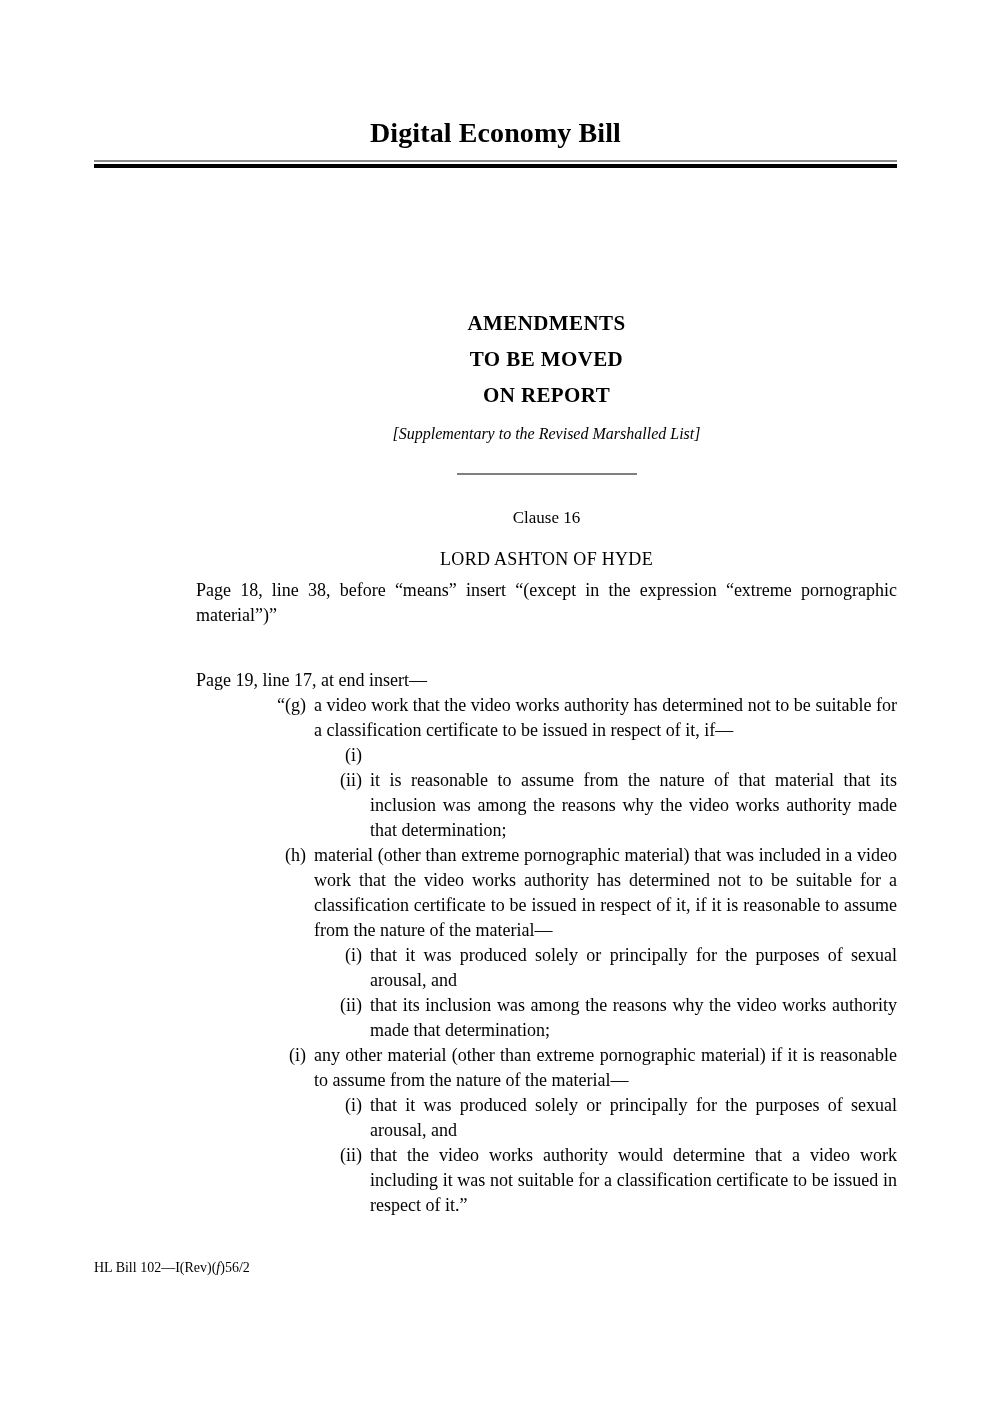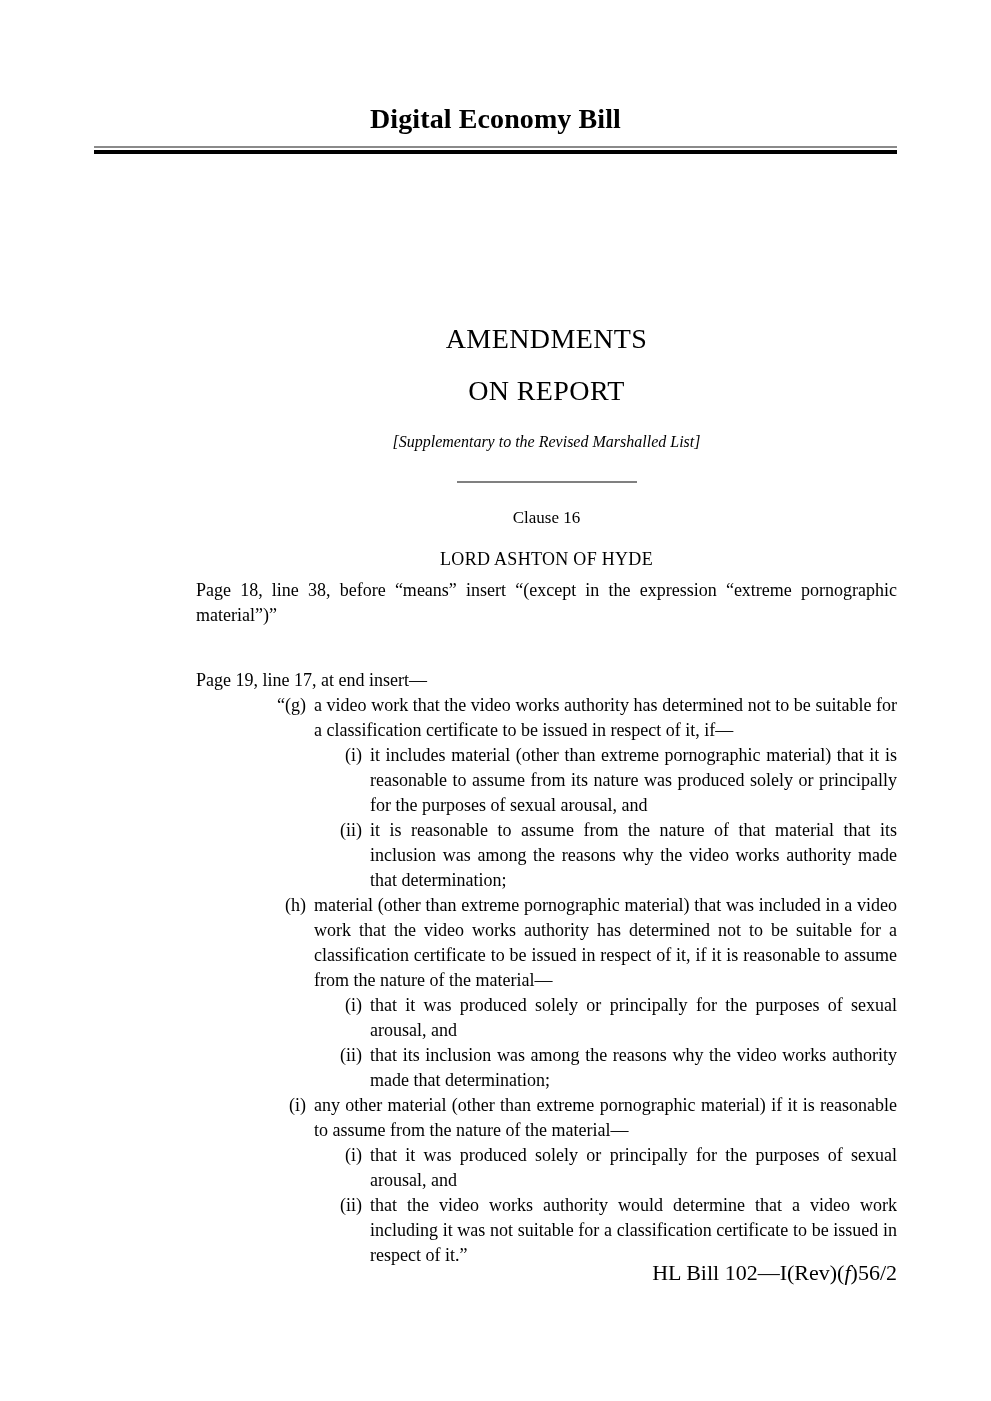--- a/index.html
+++ b/index.html
@@ -20,21 +20,21 @@
     position: absolute;
     left: 0; top: 0;
     width: 991px;
     height: 1401px;
   }
 
   
   .masthead {
     position: absolute;
     left: 94px;
-    top: 104px;
+    top: 118px;
     width: 803px;
   }
   .doc-title {
     text-align: center;
     font-size: 28px;
     font-weight: bold;
     letter-spacing: 0.1px;
     line-height: 1.1;
     margin: 0 0 11px 0;
   }
@@ -60,24 +60,25 @@
 
   
   .headblock {
     position: absolute;
     left: 196px;
     top: 305px;
     width: 701px;
     text-align: center;
   }
   .headline {
-    font-size: 28px;
+    font-size: 21px;
     line-height: 36px;
     letter-spacing: 0.4px;
-    margin: 16px;
+    margin: 0;
+    font-weight: bold;
   }
   .subnote {
     font-size: 16px;
     font-style: italic;
     line-height: 34px;
     margin: 4px 0 4px 0;
   }
   .short-rule-wrap {
     margin-top: 22px;
     display: flex;
@@ -153,23 +154,23 @@
     text-justify: inter-word;
   }
 
   
   .footer {
     position: absolute;
     left: 94px;
     top: 1260px;
     width: 803px;
     display: flex;
-    justify-content: flex-end;
+    justify-content: flex-start;
     align-items: baseline;
-    font-size: 22px;
+    font-size: 14px;
   }
   .footer-left { white-space: pre; }
   .footer-left i { font-style: italic; }
   .footer-right { white-space: pre; font-family: Liberation Serif, serif; }
 </style>
 </head>
 <body>
 
 <div class="page">
 
@@ -177,20 +178,21 @@
     <h1 class="doc-title">Digital Economy Bill</h1>
     <div class="rule-double">
       <div class="rule-thin"></div>
       <div class="rule-gap"></div>
       <div class="rule-thick"></div>
     </div>
   </div>
 
   <div class="headblock">
     <p class="headline">AMENDMENTS</p>
+    <p class="headline">TO BE MOVED</p>
     <p class="headline">ON REPORT</p>
     <p class="subnote">[Supplementary to the Revised Marshalled List]</p>
     <div class="short-rule-wrap">
       <div class="short-rule"></div>
     </div>
   </div>
 
   <div class="clause-heading">Clause 16</div>
   <div class="sponsor">LORD ASHTON OF HYDE</div>
 
@@ -201,21 +203,20 @@
     <p class="para para-gap">Page 19, line 17, at end insert—</p>
 
     <div class="list-l1">
 
       <div class="item item-l1">
         <span class="marker marker-l1">“(g)</span>
         <span class="itemtext">a video work that the video works authority has determined not to be suitable for a classification certificate to be issued in respect of it, if—</span>
       </div>
       <div class="item item-l2">
         <span class="marker marker-l2">(i)</span>
-        <span class="itemtext">it includes material (other than extreme pornographic material) that it is reasonable to assume from its nature was produced solely or principally for the purposes of sexual arousal, and</span>
       </div>
       <div class="item item-l2">
         <span class="marker marker-l2">(ii)</span>
         <span class="itemtext">it is reasonable to assume from the nature of that material that its inclusion was among the reasons why the video works authority made that determination;</span>
       </div>
 
       <div class="item item-l1">
         <span class="marker marker-l1">(h)</span>
         <span class="itemtext">material (other than extreme pornographic material) that was included in a video work that the video works authority has determined not to be suitable for a classification certificate to be issued in respect of it, if it is reasonable to assume from the nature of the material—</span>
       </div>

